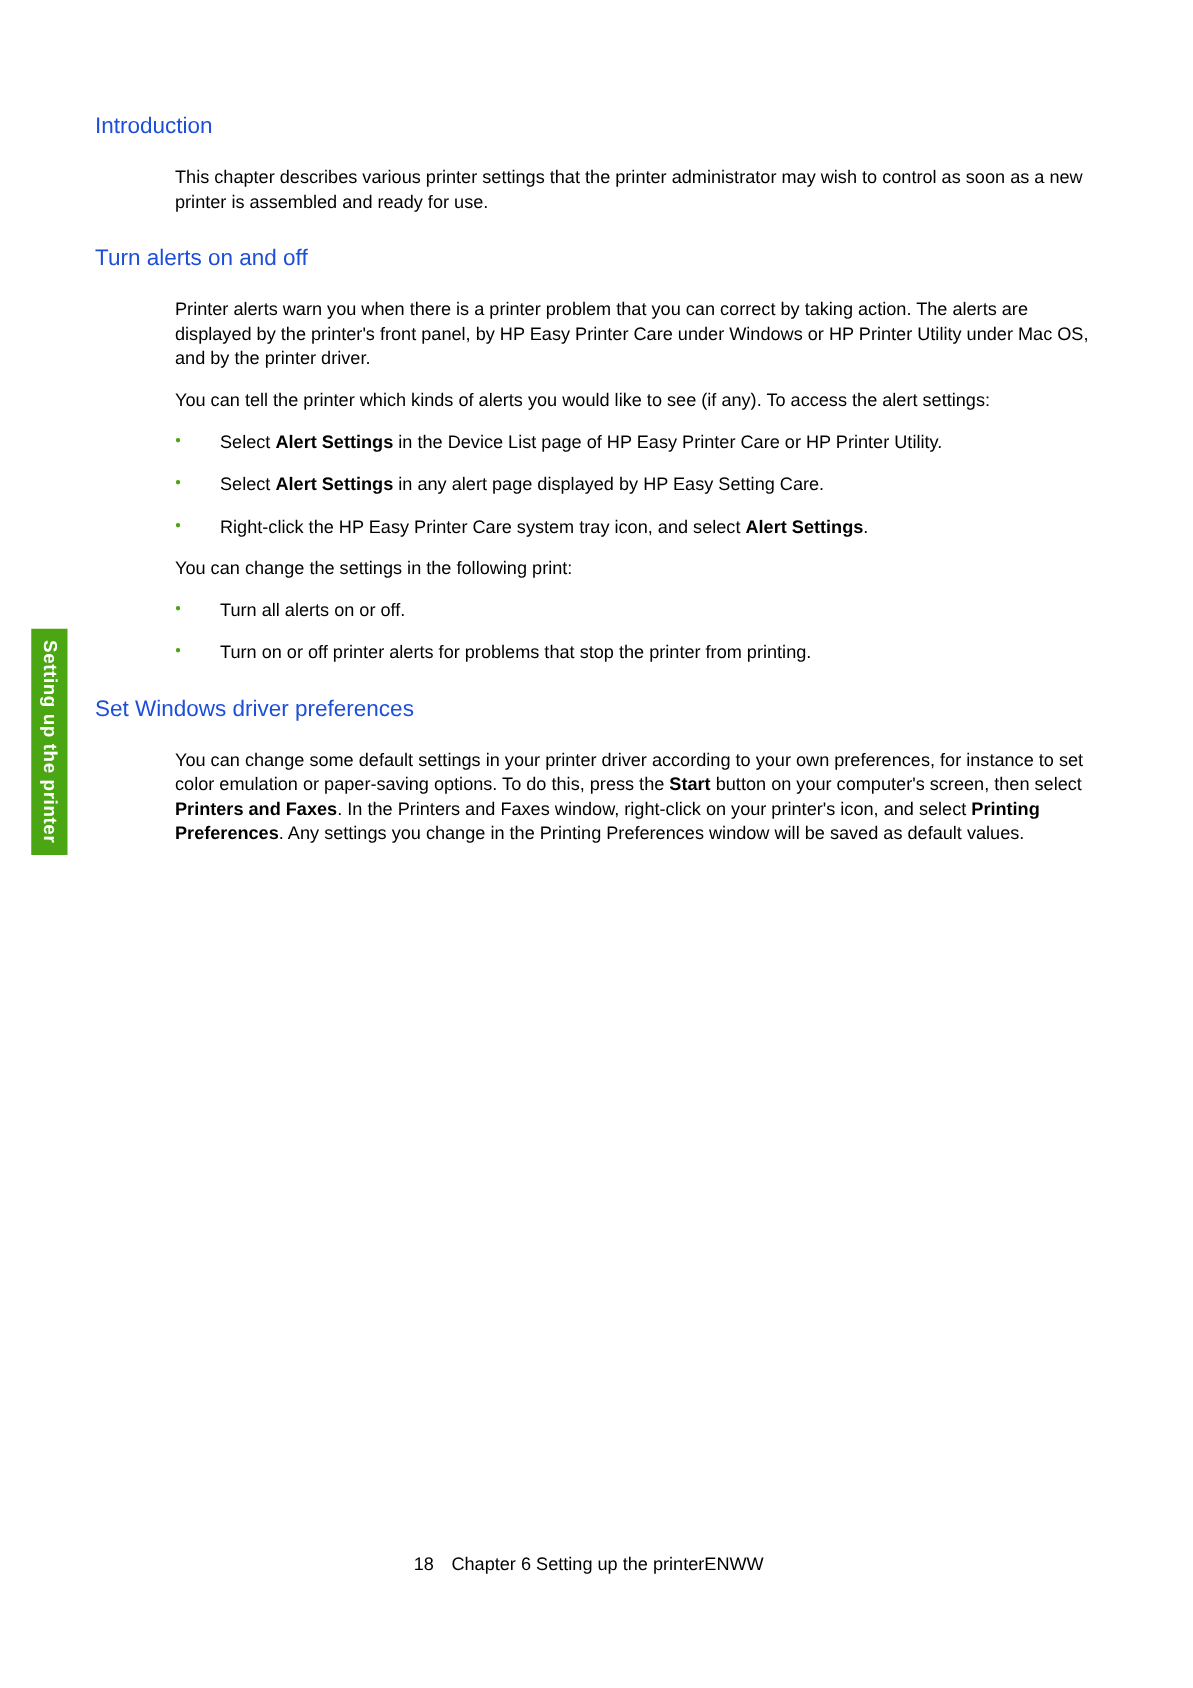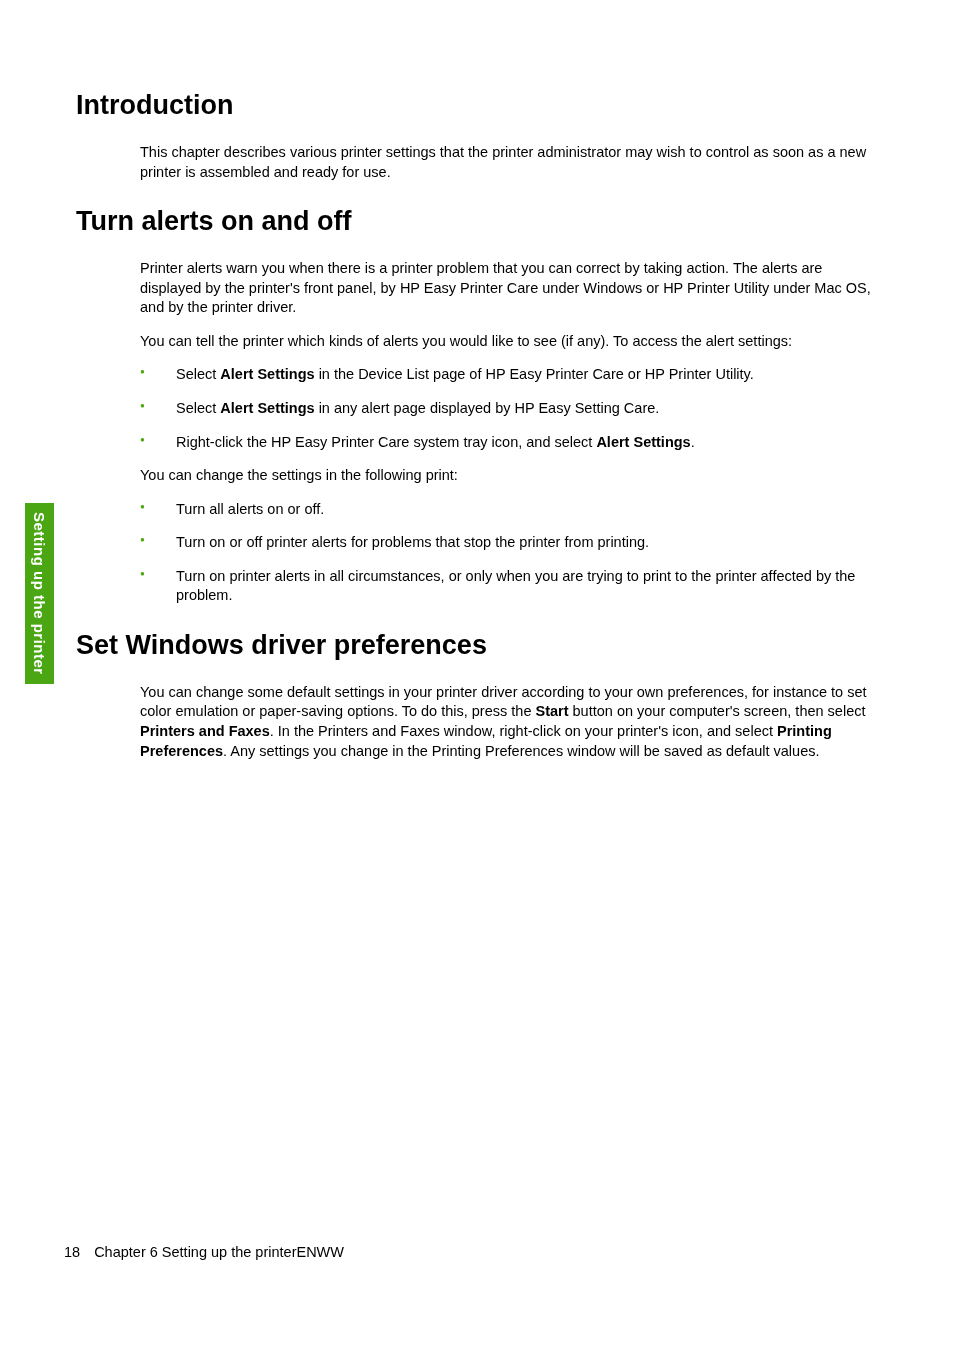--- a/index.html
+++ b/index.html
@@ -25,23 +25,23 @@
       background: #4ba614;
       color: #ffffff;
       font-weight: bold;
       font-size: 15px;
       padding: 9px 6px;
       writing-mode: vertical-rl;
       text-orientation: mixed;
       letter-spacing: 0.5px;
     }
     h1 {
-      font-size: 27px;
-      font-weight: bold;
-      color: #000000;
+      font-size: 18px;
+      font-weight: normal;
+      color: #1d4ed8;
       margin-bottom: 22px;
     }
     .h1-turn {
       margin-top: 24px;
     }
     .h1-set {
       margin-top: 24px;
     }
     .body-text {
       font-size: 14.5px;
@@ -76,21 +76,21 @@
     }
     .bold {
       font-weight: bold;
     }
     .footer {
       position: absolute;
       bottom: 90px;
       left: 64px;
       right: 76px;
       display: flex;
-      justify-content: flex-start;
+      justify-content: center;
       font-size: 14.5px;
       color: #000000;
     }
     .footer-left {
       display: flex;
       gap: 14px;
     }
   </style>
 </head>
 <body>
@@ -116,21 +116,20 @@
     <li>
       <span>Right-click the HP Easy Printer Care system tray icon, and select </span><span class="bold">Alert Settings</span><span>.</span>
     </li>
   </ul>
 
   <p class="body-text">You can change the settings in the following print:</p>
 
   <ul class="bullet-list">
     <li>Turn all alerts on or off.</li>
     <li>Turn on or off printer alerts for problems that stop the printer from printing.</li>
-    <li>Turn on printer alerts in all circumstances, or only when you are trying to print to the printer affected by the problem.</li>
   </ul>
 
   <h1 class="h1-set">Set Windows driver preferences</h1>
   <p class="body-text body-text-last">
     <span>You can change some default settings in your printer driver according to your own preferences, for instance to set color emulation or paper-saving options. To do this, press the </span><span class="bold">Start</span><span> button on your computer's screen, then select </span><span class="bold">Printers and Faxes</span><span>. In the Printers and Faxes window, right-click on your printer's icon, and select </span><span class="bold">Printing Preferences</span><span>. Any settings you change in the Printing Preferences window will be saved as default values.</span>
   </p>
 
 </div>
 
 <div class="footer">

